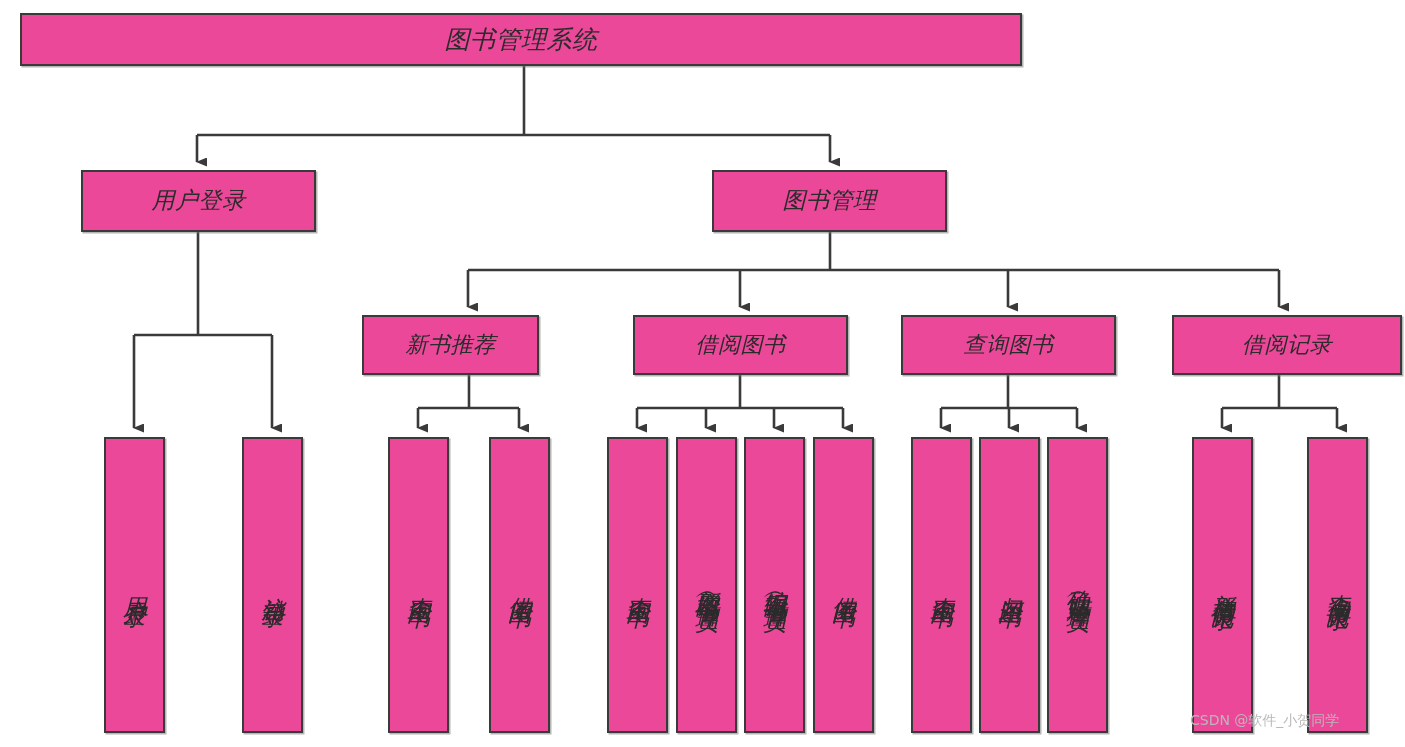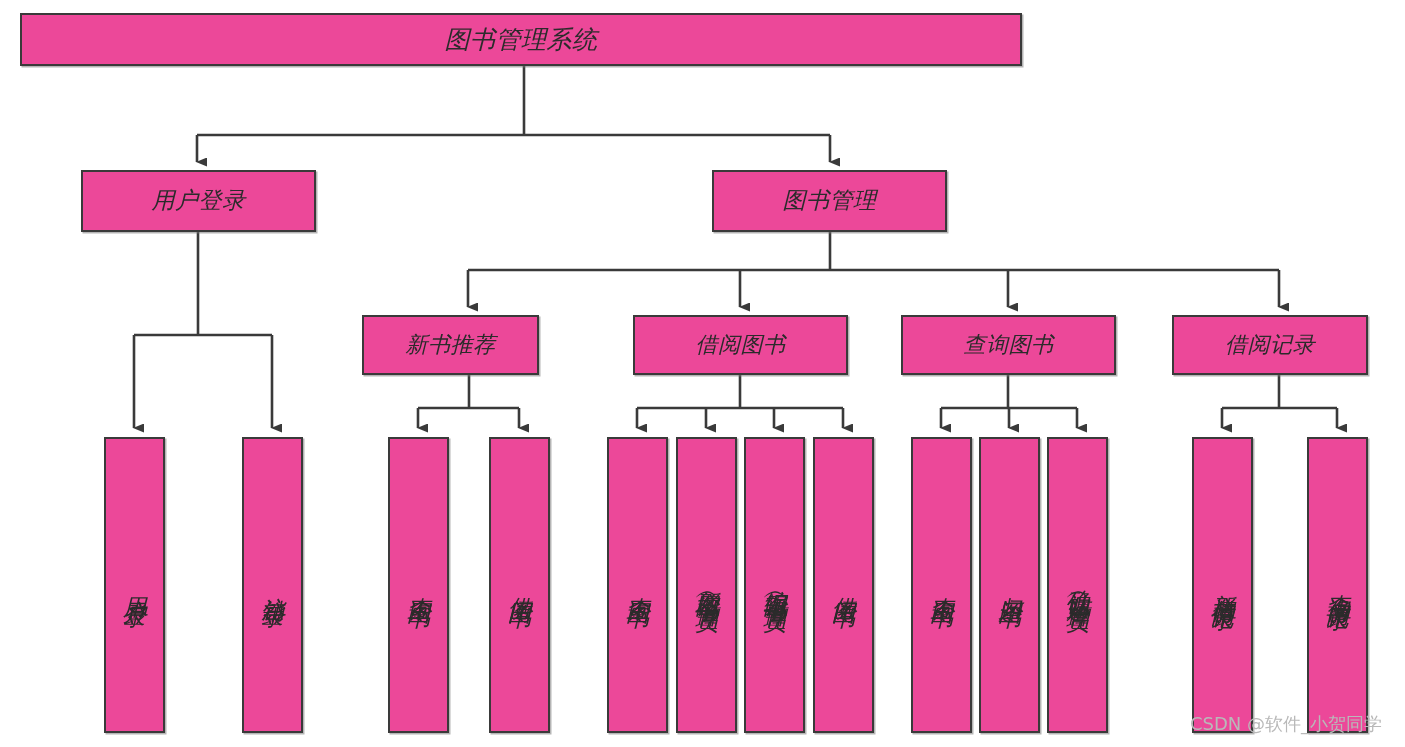--- a/index.html
+++ b/index.html
@@ -60,21 +60,21 @@
     font-size: 23px;
     line-height: 1.0;
     letter-spacing: 3px;
     white-space: nowrap;
     text-align: center;
   }
   #watermark {
     position: absolute;
     left: 1190px;
     top: 712px;
-    font-size: 18px;
+    font-size: 14px;
     color: #b9b9b9;
     white-space: nowrap;
     user-select: none;
   }
 </style>
 </head>
 <body>
 
 <div id="diagram-root">
 
@@ -144,21 +144,21 @@
 
   <div class="node level-2" style="left:362px; top:315px; width:177px; height:60px;">
     <span class="node-label">新书推荐</span>
   </div>
   <div class="node level-2" style="left:633px; top:315px; width:215px; height:60px;">
     <span class="node-label">借阅图书</span>
   </div>
   <div class="node level-2" style="left:901px; top:315px; width:215px; height:60px;">
     <span class="node-label">查询图书</span>
   </div>
-  <div class="node level-2" style="left:1172px; top:315px; width:196px; height:60px;">
+  <div class="node level-2" style="left:1172px; top:315px; width:230px; height:60px;">
     <span class="node-label">借阅记录</span>
   </div>
 
   <div class="node leaf" style="left:104px; top:437px; width:61px; height:296px;">
     <span class="node-label">用户登录</span>
   </div>
   <div class="node leaf" style="left:242px; top:437px; width:61px; height:296px;">
     <span class="node-label">注销登录</span>
   </div>
 

